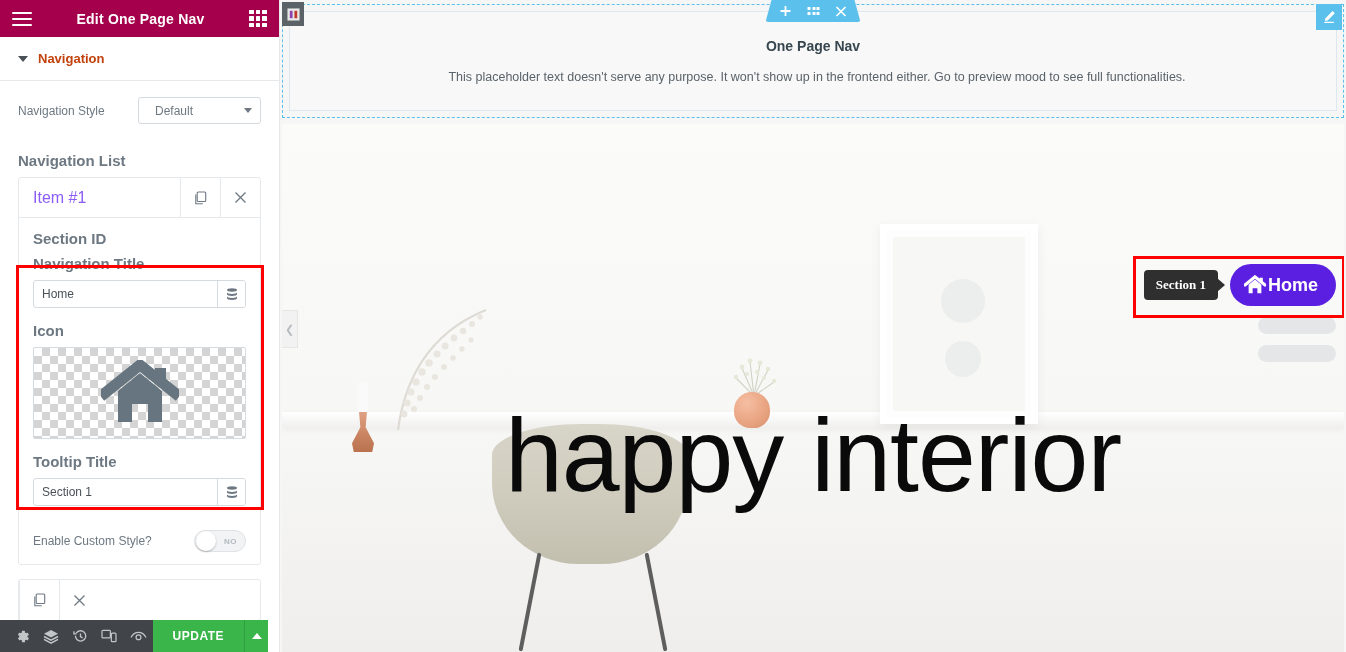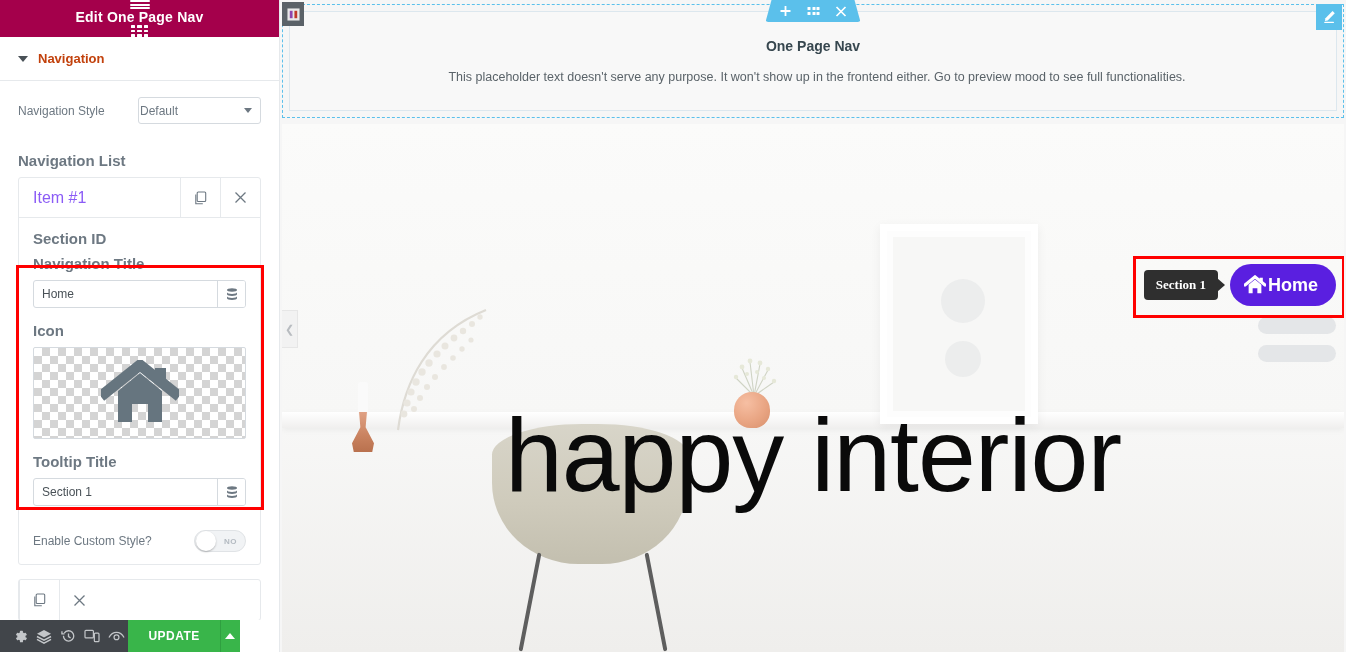--- a/index.html
+++ b/index.html
@@ -16,21 +16,20 @@
     width: 280px; height: 652px;
     background: #ffffff;
     position: relative;
     border-right: 1px solid #e6e9ec;
     flex: 0 0 280px;
   }
   .panel-header {
     height: 37px; background: #a4004b;
     display: flex; align-items: center; justify-content: space-between;
     padding: 0 12px;
-    flex-direction: column;
   }
   .panel-header .title {
     color: #ffffff; font-size: 14px; font-weight: bold;
     letter-spacing: .2px; flex: 1; text-align: center;
   }
   .hamburger { width: 20px; height: 14px; display: flex; flex-direction: column;
     justify-content: space-between; cursor: pointer; }
   .hamburger span { display: block; height: 2px; background: #fff; border-radius: 1px; }
   .grid-icon { width: 18px; height: 18px; display: grid;
     grid-template-columns: repeat(3,1fr); grid-template-rows: repeat(3,1fr);
@@ -50,21 +49,21 @@
 
   .panel-body {
     position: absolute; top: 81px; bottom: 32px; left: 0; right: 0;
     overflow: hidden; background: #fff; padding: 16px 18px 0 18px;
   }
   .ctrl-row { display: flex; align-items: center; margin-bottom: 28px; }
   .ctrl-label { font-size: 12px; color: #6d7882; flex: 0 0 120px; }
   .select-box {
     flex: 1; height: 27px; border: 1px solid #d5dadf; border-radius: 3px;
     background: #fff; display: flex; align-items: center;
-    padding: 0 1px; font-size: 12px; color: #6d7882; position: relative;
+    padding: 0 16px; font-size: 12px; color: #6d7882; position: relative;
   }
   .select-box .sel-caret {
     position: absolute; right: 8px; width: 0; height: 0;
     border-left: 4px solid transparent; border-right: 4px solid transparent;
     border-top: 5px solid #6d7882;
   }
   .field-label { font-size: 15px; color: #6d7882; margin-bottom: 8px; display:block;font-weight:bold; }
 
   .repeater { border: 1px solid #e6e9ec; border-radius: 3px; background: #fff; }
   .repeater-head {
@@ -130,21 +129,21 @@
     font-weight: bold; letter-spacing: .5px;
   }
 
   .red-outline {
     position: absolute; border: 3px solid #ff0000; pointer-events: none;
     z-index: 40;
   }
 
   
   .bottom-bar {
-    position: absolute; left: 0; bottom: 0; width: 240px; height: 32px;
+    position: absolute; left: 0; bottom: 0; width: 268px; height: 32px;
     background: #41454a; display: flex; align-items: center;
     padding-left: 8px; gap: 0;
   }
   .bb-icon {
     width: 34px; height: 32px; display: flex; align-items: center;
     justify-content: center; color: #c3c6c9; cursor: pointer;
   }
   .update-btn {
     margin-left: auto; height: 32px; background: #39b54a; color: #fff;
     font-size: 12px; font-weight: bold; letter-spacing: .5px;

